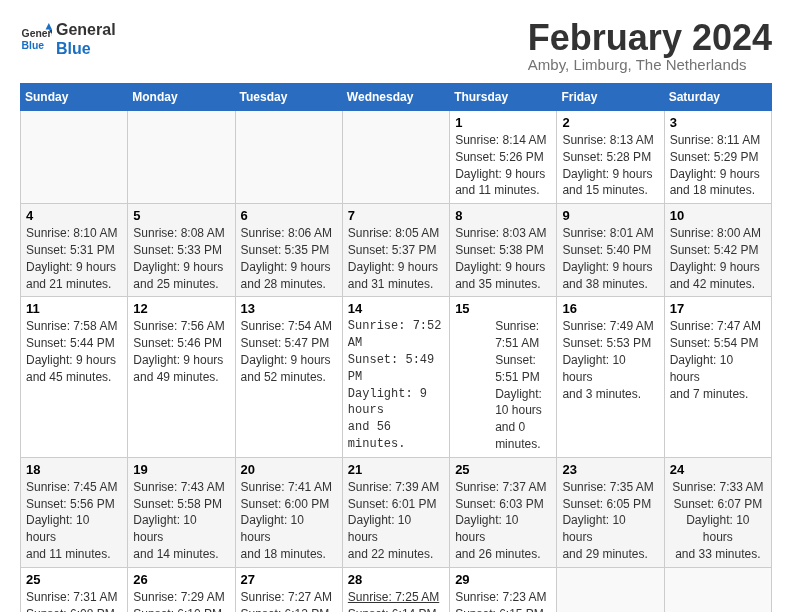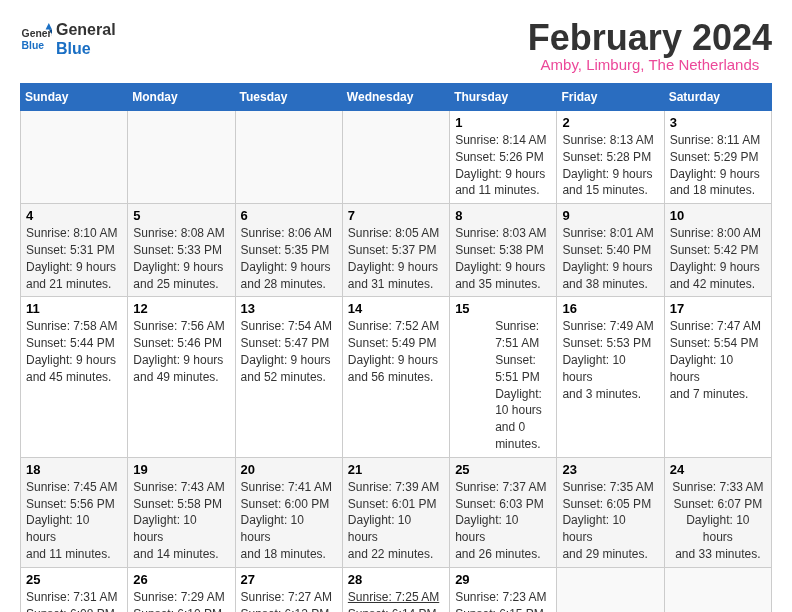--- a/index.html
+++ b/index.html
@@ -19,31 +19,31 @@
     .logo {
       display: flex;
       align-items: center;
       gap: 4px;
     }
     .logo-icon {
       width: 32px;
       height: 32px;
     }
     .title-block {
-      text-align: center;
+      text-align: left;
     }
     .month-title {
       font-size: 36px;
       font-weight: bold;
       color: #333;
       line-height: 1;
     }
     .location {
       font-size: 15px;
-      color: #ec4899;
+      color: #737373;
     }
     table {
       width: 100%;
       border-collapse: collapse;
       font-size: 10.5px;
     }
     thead tr th {
       background-color: #2a6dc0;
       color: #fff;
       padding: 6px 4px;
@@ -208,21 +208,21 @@
         </td>
         <td>
           <span class="day-number">13</span>
           <div class="day-info" style="white-space: pre-line;">Sunrise: 7:54 AM
 Sunset: 5:47 PM
 Daylight: 9 hours
 and 52 minutes.</div>
         </td>
         <td>
           <span class="day-number">14</span>
-          <div class="day-info" style="white-space: pre-line;">Sunrise: 7:52 AM
+          <div class="day-info" style="white-space: pre-line; font-family: Liberation Mono, monospace;">Sunrise: 7:52 AM
 Sunset: 5:49 PM
 Daylight: 9 hours
 and 56 minutes.</div>
         </td>
         <td>
           <span class="day-number">15</span>
           <div class="day-info" style="white-space: pre-line; margin-left: 40px;">Sunrise: 7:51 AM
 Sunset: 5:51 PM
 Daylight: 10 hours
 and 0 minutes.</div>

